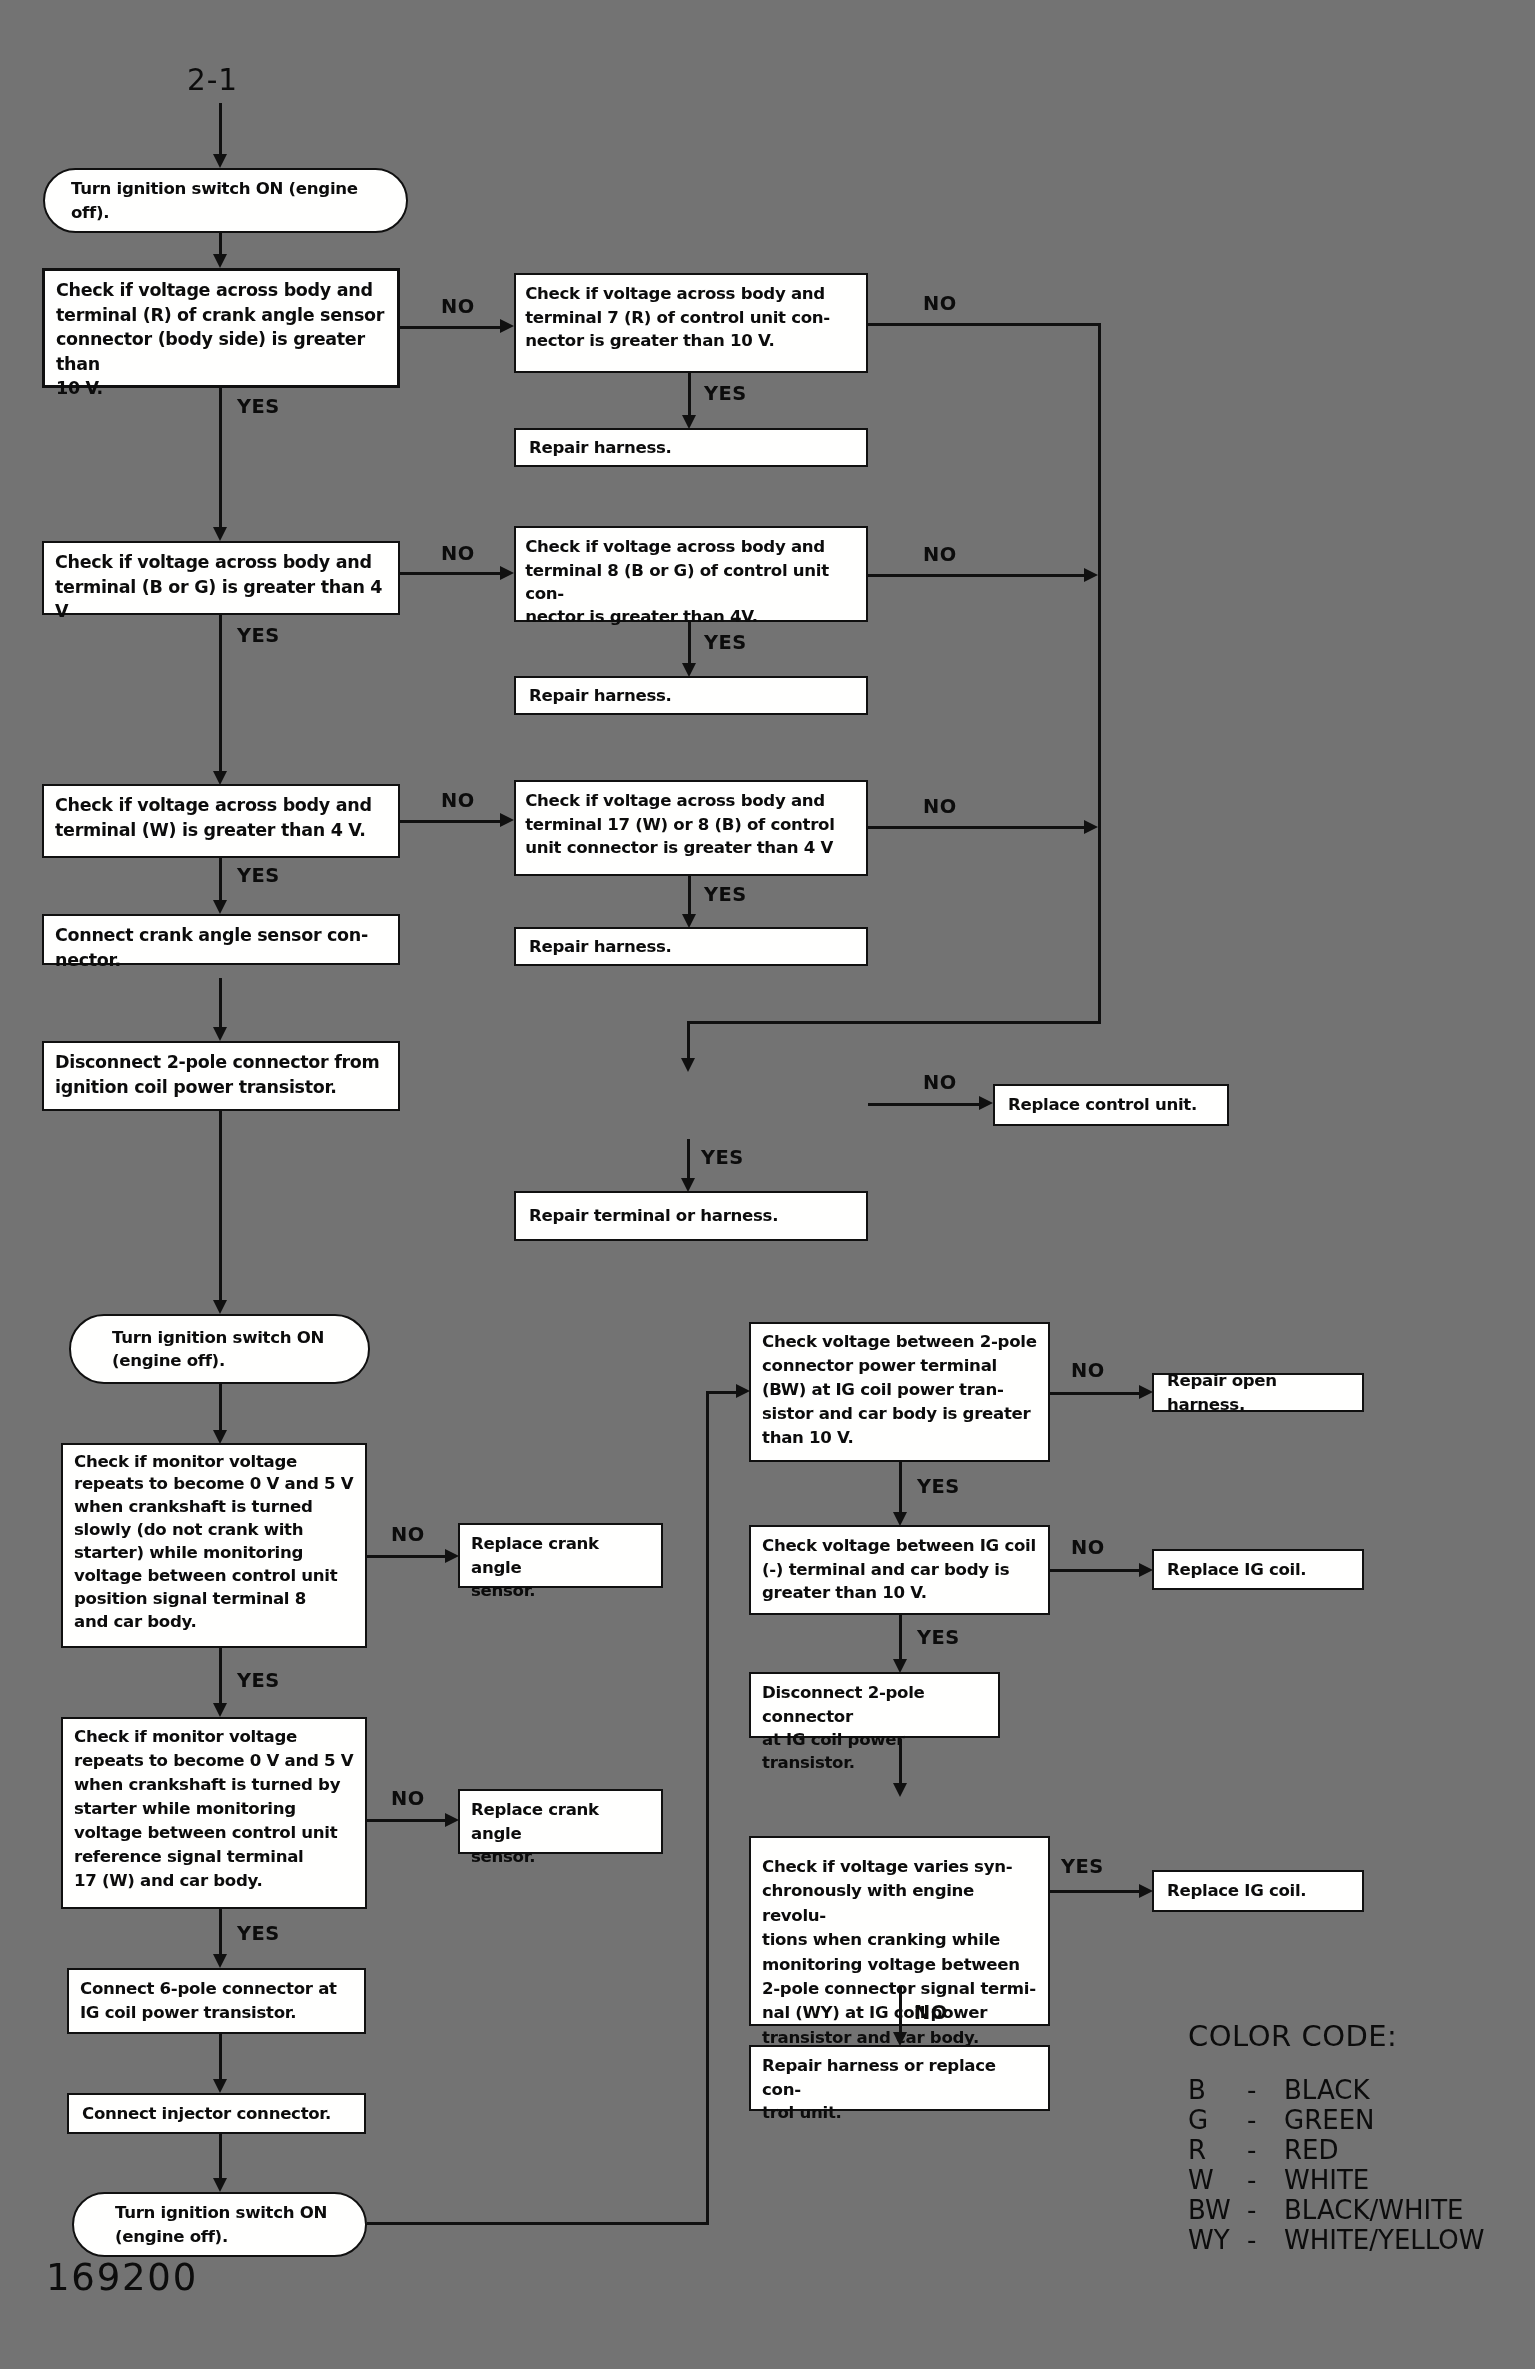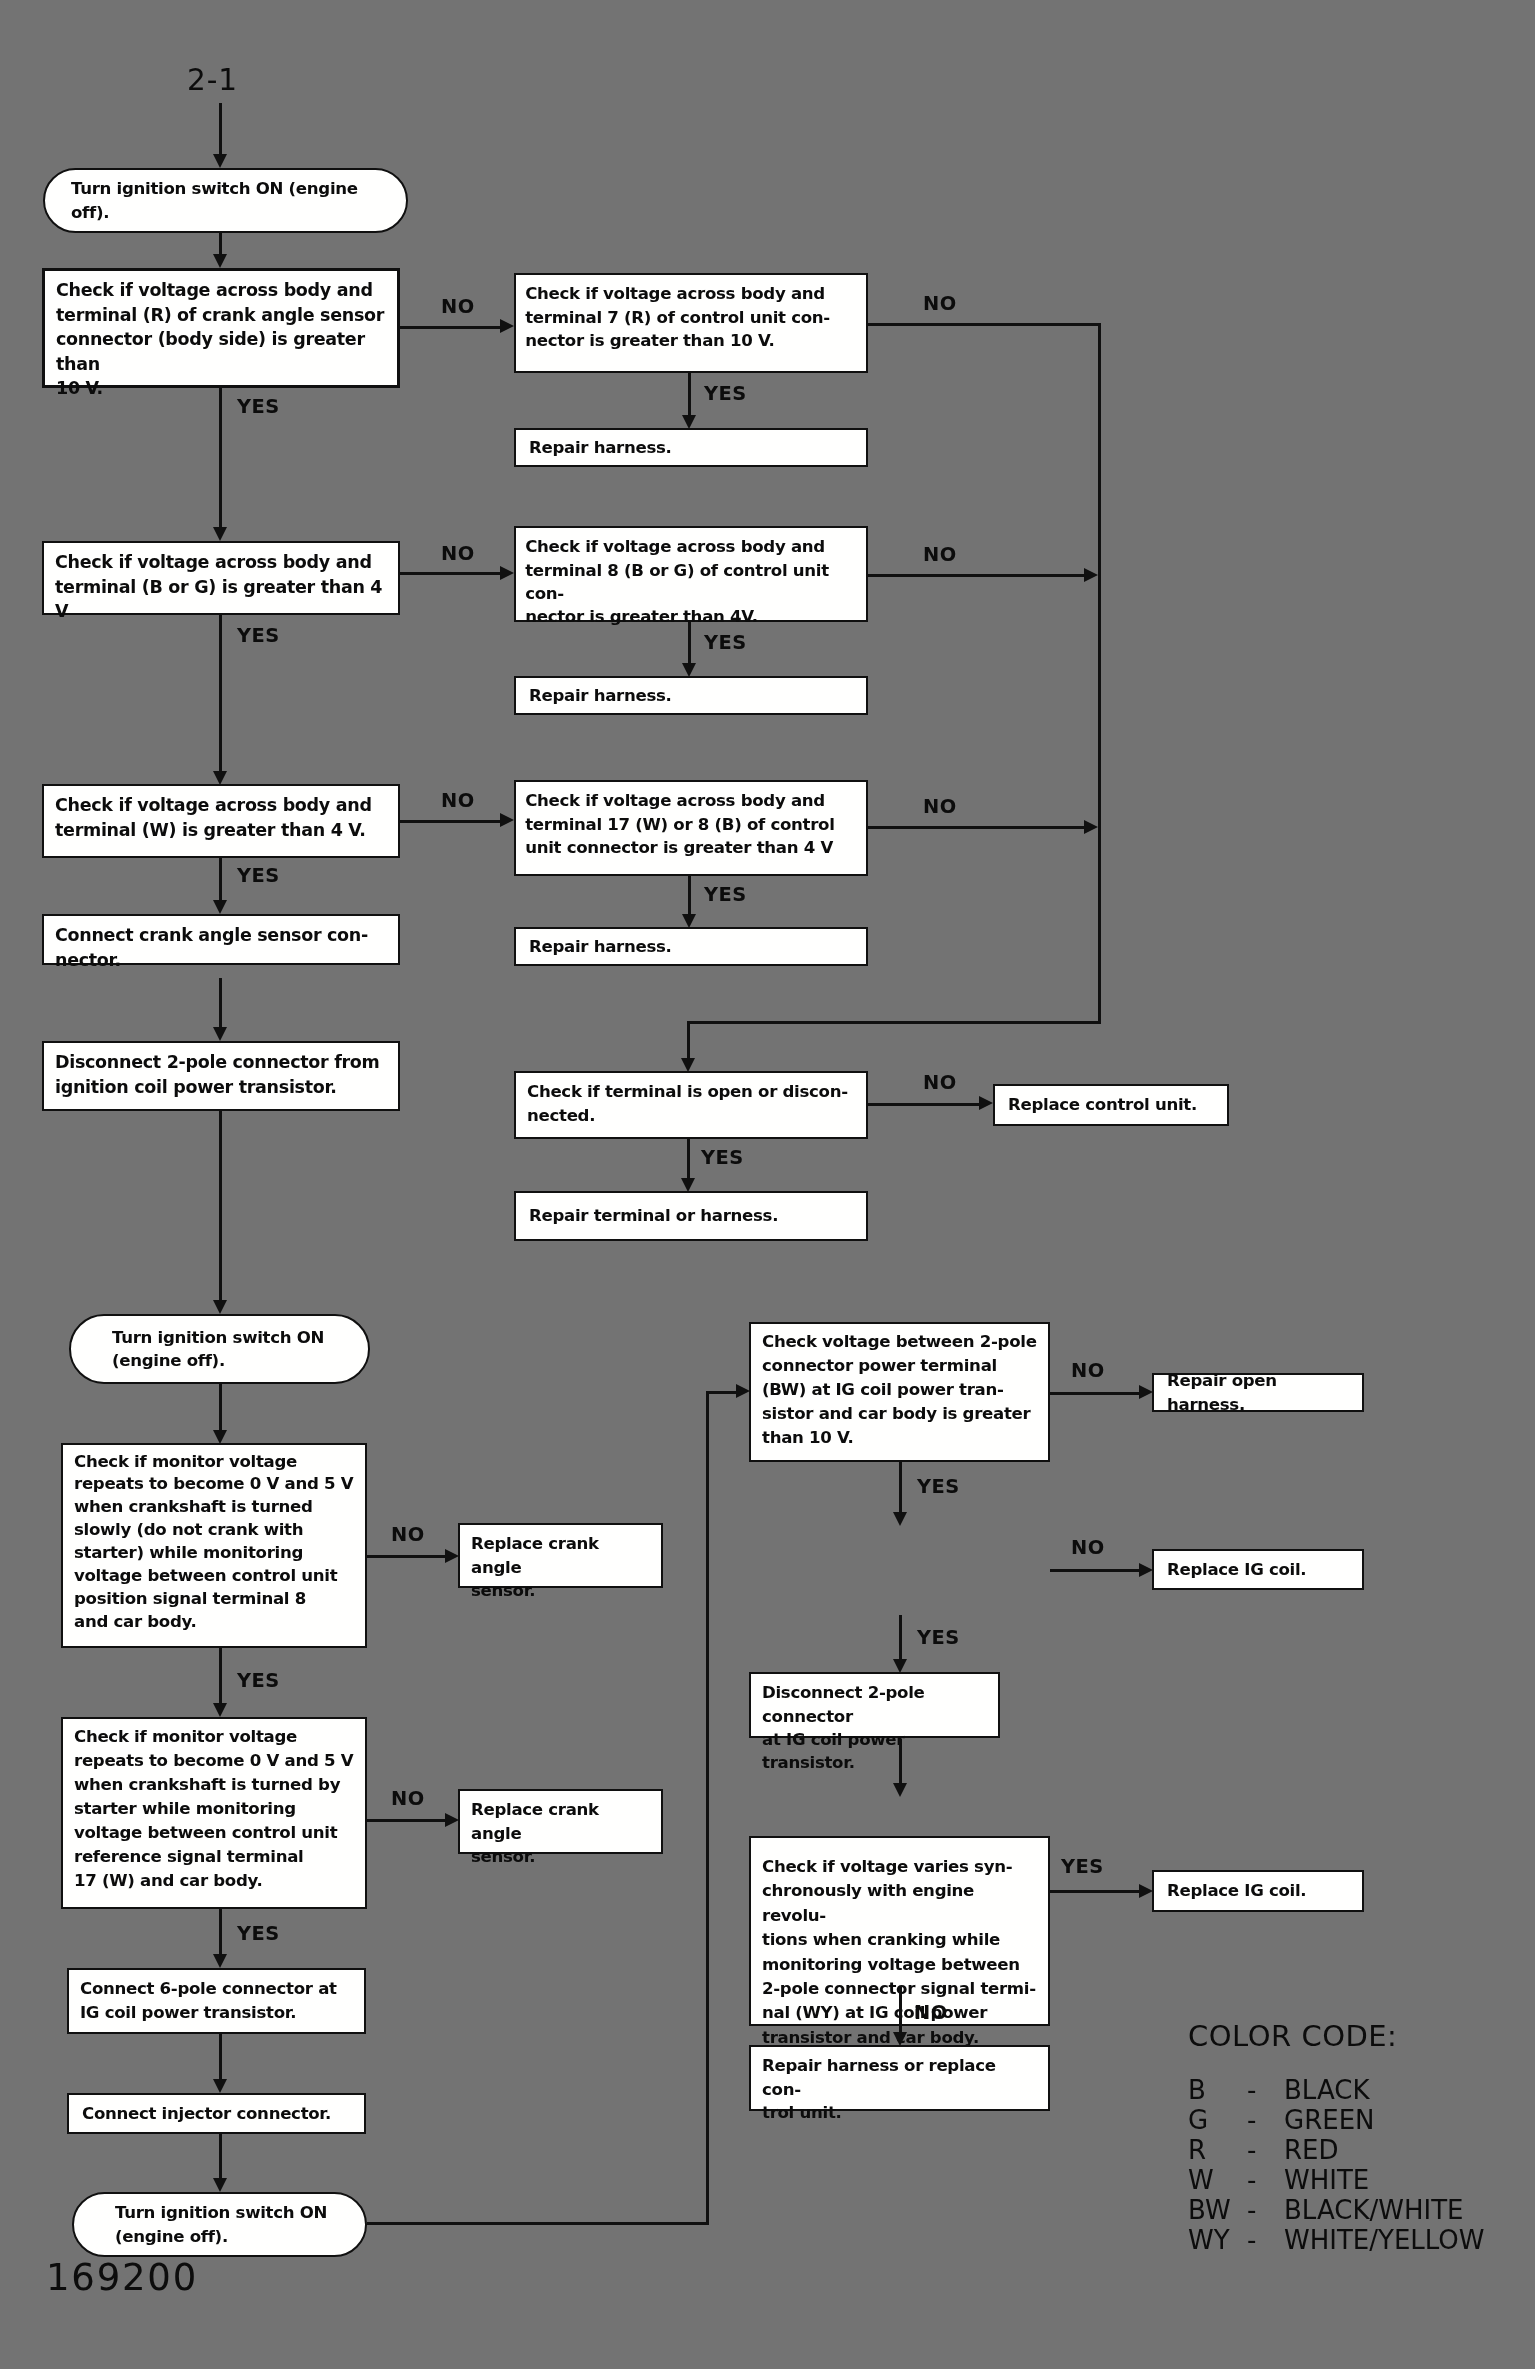--- a/index.html
+++ b/index.html
@@ -95,35 +95,36 @@
 nector is greater than 10 V.</div>
   <div class="box small" style="left:514px;top:428px;width:354px;height:39px;font-size:16.6px;">Repair harness.</div>
   <div class="box" style="left:514px;top:526px;width:354px;height:96px;font-size:16.6px;padding:7.4px 9.2px;">Check if voltage across body and
 terminal 8 (B or G) of control unit con-
 nector is greater than 4V.</div>
   <div class="box small" style="left:514px;top:676px;width:354px;height:39px;font-size:16.6px;">Repair harness.</div>
   <div class="box" style="left:514px;top:780px;width:354px;height:96px;font-size:16.6px;padding:7.4px 9.2px;">Check if voltage across body and
 terminal 17 (W) or 8 (B) of control
 unit connector is greater than 4 V</div>
   <div class="box small" style="left:514px;top:927px;width:354px;height:39px;font-size:16.6px;">Repair harness.</div>
-  <div class="box" style="left:514px;top:1071px;width:354px;height:68px;font-size:16.6px;">Check if terminal is open or discon-
-nected.</div>
   <div class="box small" style="left:514px;top:1191px;width:354px;height:50px;font-size:16.6px;">Repair terminal or harness.</div>
   <div class="box small" style="left:993px;top:1084px;width:236px;height:42px;font-size:16.6px;">Replace control unit.</div>
 
   <div class="box" style="left:458px;top:1523px;width:205px;height:65px;font-size:16.6px;">Replace crank angle
 sensor.</div>
   <div class="box" style="left:458px;top:1789px;width:205px;height:65px;font-size:16.6px;">Replace crank angle
 sensor.</div>
 
   <div class="box" style="left:749px;top:1322px;width:301px;height:140px;font-size:16.6px;line-height:1.45;padding:5.5px 11px;">Check voltage between 2-pole
 connector power terminal
 (BW) at IG coil power tran-
 sistor and car body is greater
 than 10 V.</div>
+  <div class="box" style="left:749px;top:1525px;width:301px;height:90px;font-size:16.6px;padding:7.4px 11px;">Check voltage between IG coil
+(-) terminal and car body is
+greater than 10 V.</div>
   <div class="box" style="left:749px;top:1672px;width:251px;height:66px;font-size:16.6px;">Disconnect 2-pole connector
 at IG coil power transistor.</div>
   <div class="box" style="left:749px;top:1796px;width:301px;height:190px;font-size:16.6px;line-height:1.47;padding:17px 11px;margin-top:40px;">Check if voltage varies syn-
 chronously with engine revolu-
 tions when cranking while
 monitoring voltage between
 2-pole connector signal termi-
 nal (WY) at IG coil power
 transistor and car body.</div>
   <div class="box" style="left:749px;top:2045px;width:301px;height:66px;font-size:16.6px;">Repair harness or replace con-

